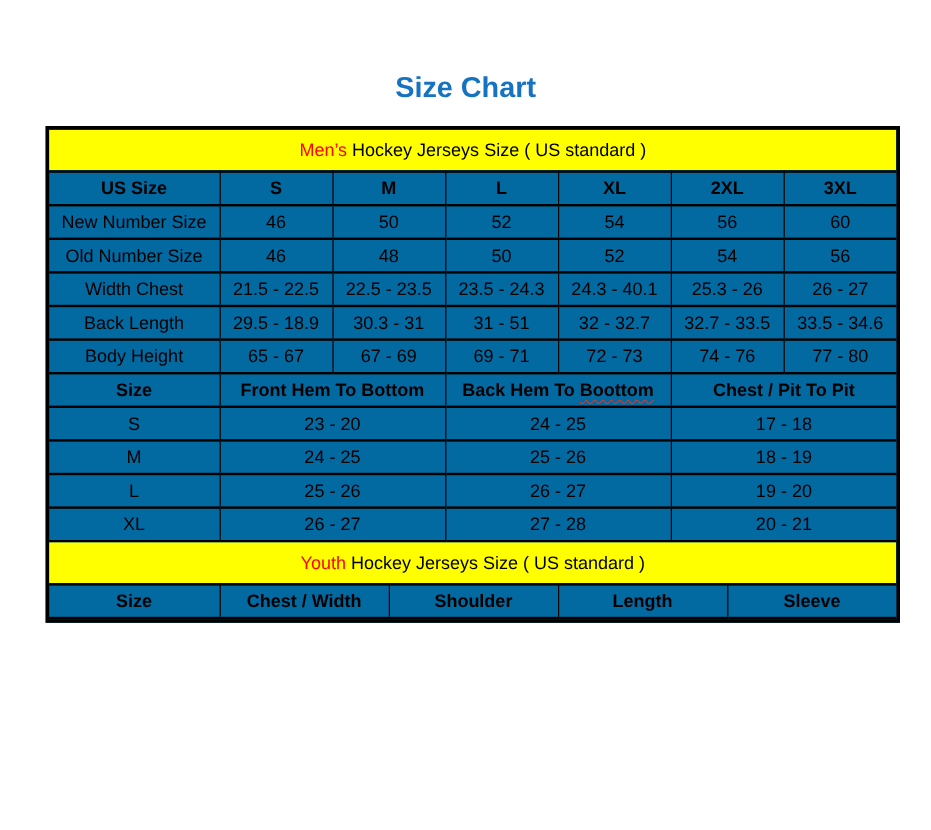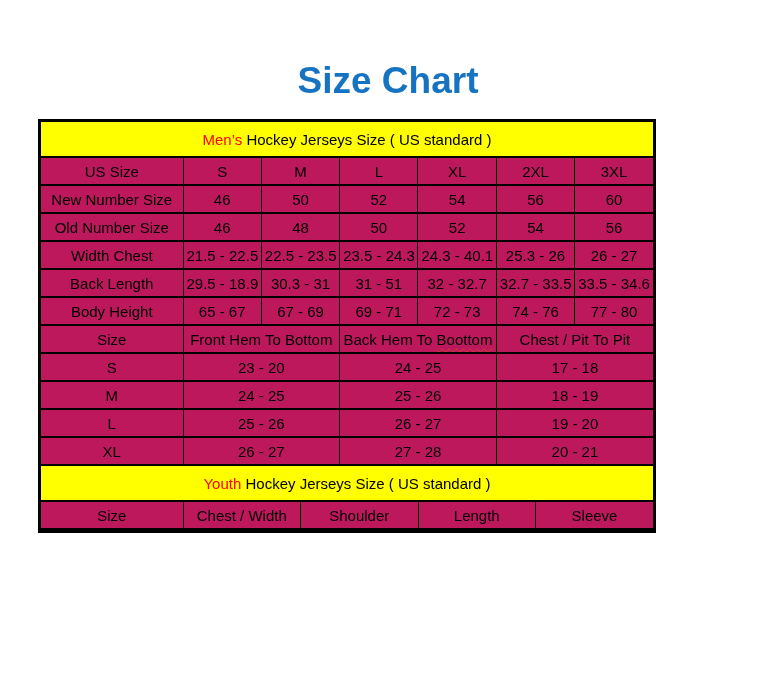--- a/index.html
+++ b/index.html
@@ -12,47 +12,47 @@
   }
   .page {
     width: 776px;
     height: 692px;
     background: #fff;
     box-sizing: border-box;
   }
   .page-title {
     padding-top: 60px;
     text-align: center;
-    font-size: 37px;
+    font-size: 24px;
     font-weight: bold;
     color: #1673c1;
     letter-spacing: 0px;
   }
   .chart {
     box-sizing: border-box;
-    width: 618px;
+    width: 712px;
     margin: 17px 38px 0 38px;
     border: 3px solid #000;
-    background: #be185d;
+    background: #0369a1;
   }
   table.section {
     width: 100%;
     border-collapse: collapse;
     table-layout: fixed;
   }
   table.section td, table.section th {
     border-bottom: 2px solid #000;
     text-align: center;
     vertical-align: middle;
     padding: 0 3px;
     font-size: 15px;
     overflow: hidden;
     white-space: nowrap;
   }
-  table.section th { font-weight: normal; }
+  table.section th { font-weight: bold; }
   table.section td { font-weight: normal; }
   td.rlabel-bold { font-weight: bold; }
   table.section th:not(:first-child),
   table.section tr.data-row td:not(:first-child) {
     border-left: 1px solid #000;
   }
   tr.head-row th, tr.data-row td { height: 26px; }
   td.band {
     background: #ffff00;
     height: 34px;

